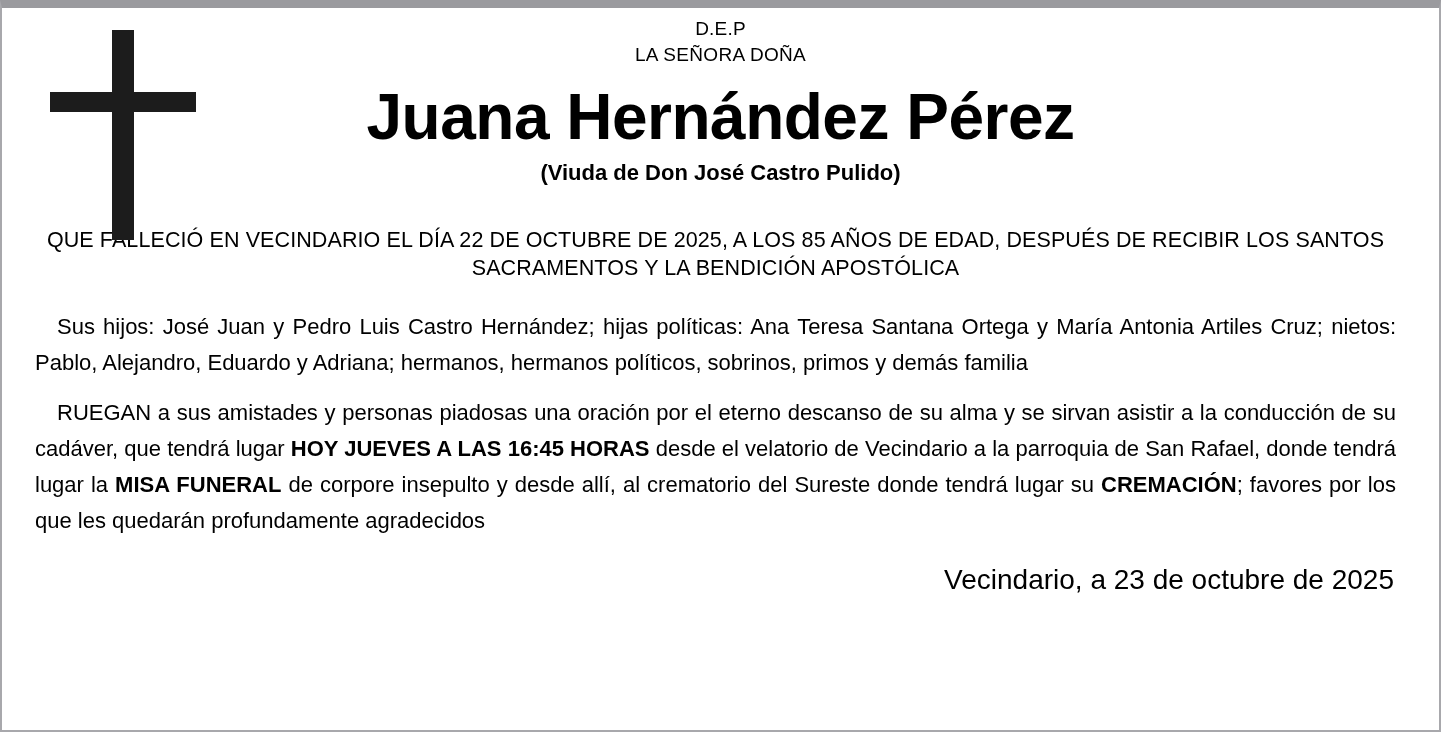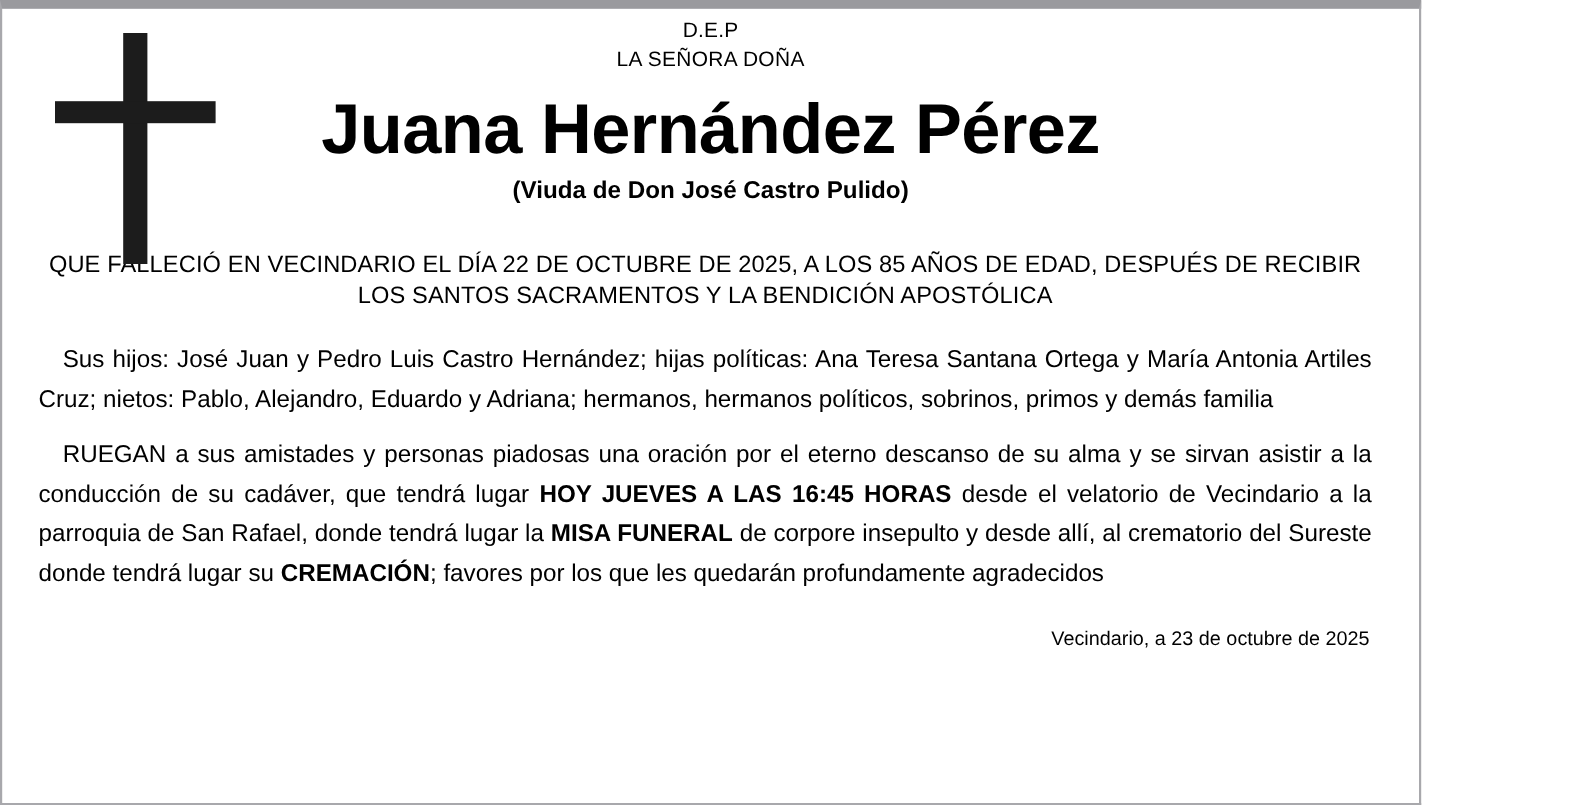--- a/index.html
+++ b/index.html
@@ -7,21 +7,21 @@
     padding: 0;
     background: #ffffff;
   }
   body {
     font-family: "Liberation Sans", sans-serif;
     color: #000000;
   }
 
   .notice {
     position: relative;
-    width: 1292px;
+    width: 1441px;
     height: 732px;
     box-sizing: border-box;
     background: #ffffff;
     border-top: 8px solid #9a9a9e;
     border-left: 2px solid #a8a8ac;
     border-right: 2px solid #a8a8ac;
     border-bottom: 2px solid #a8a8ac;
     overflow: hidden;
   }
 
@@ -100,21 +100,21 @@
     line-height: 36px;
     margin-top: 27px;
     text-indent: 22px;
   }
   .para b { font-weight: bold; }
 
   .para.last { margin-top: 14px; }
 
   .signoff {
     text-align: right;
-    font-size: 18px;
+    font-size: 28px;
     line-height: 30px;
     margin-top: 26px;
     padding-right: 2px;
   }
 </style>
 </head>
 <body>
 
 <div class="notice">
 

